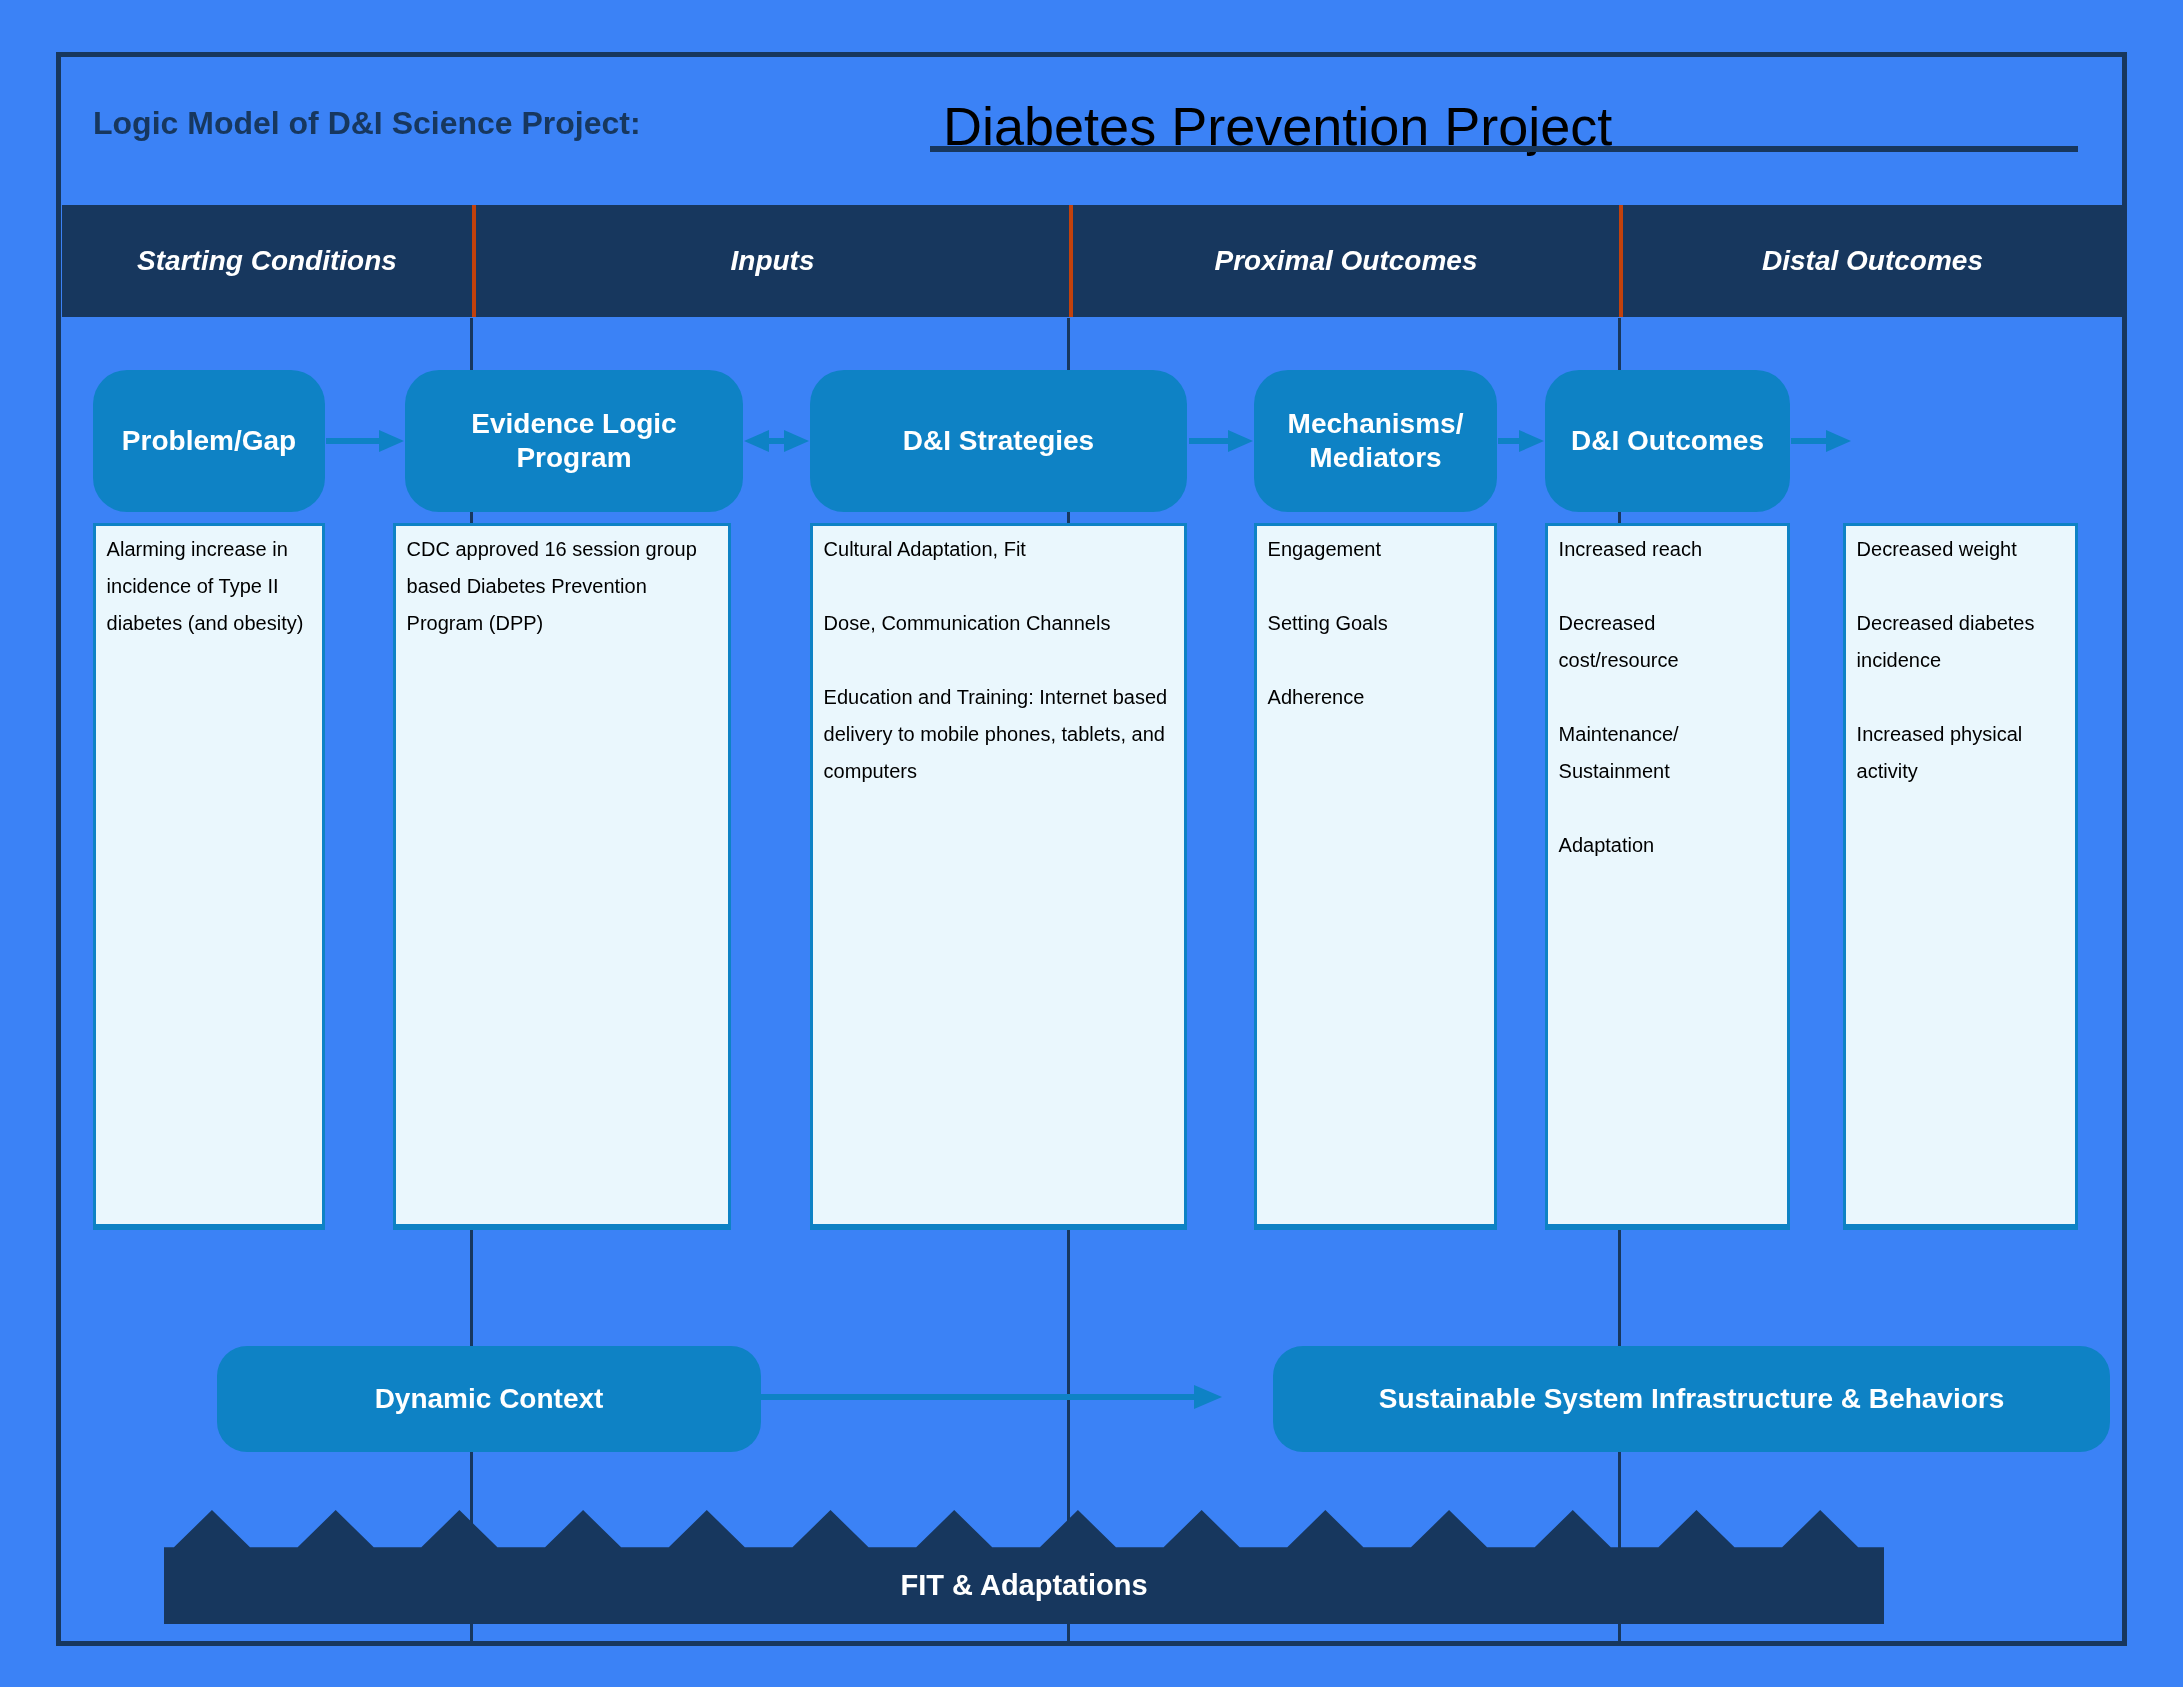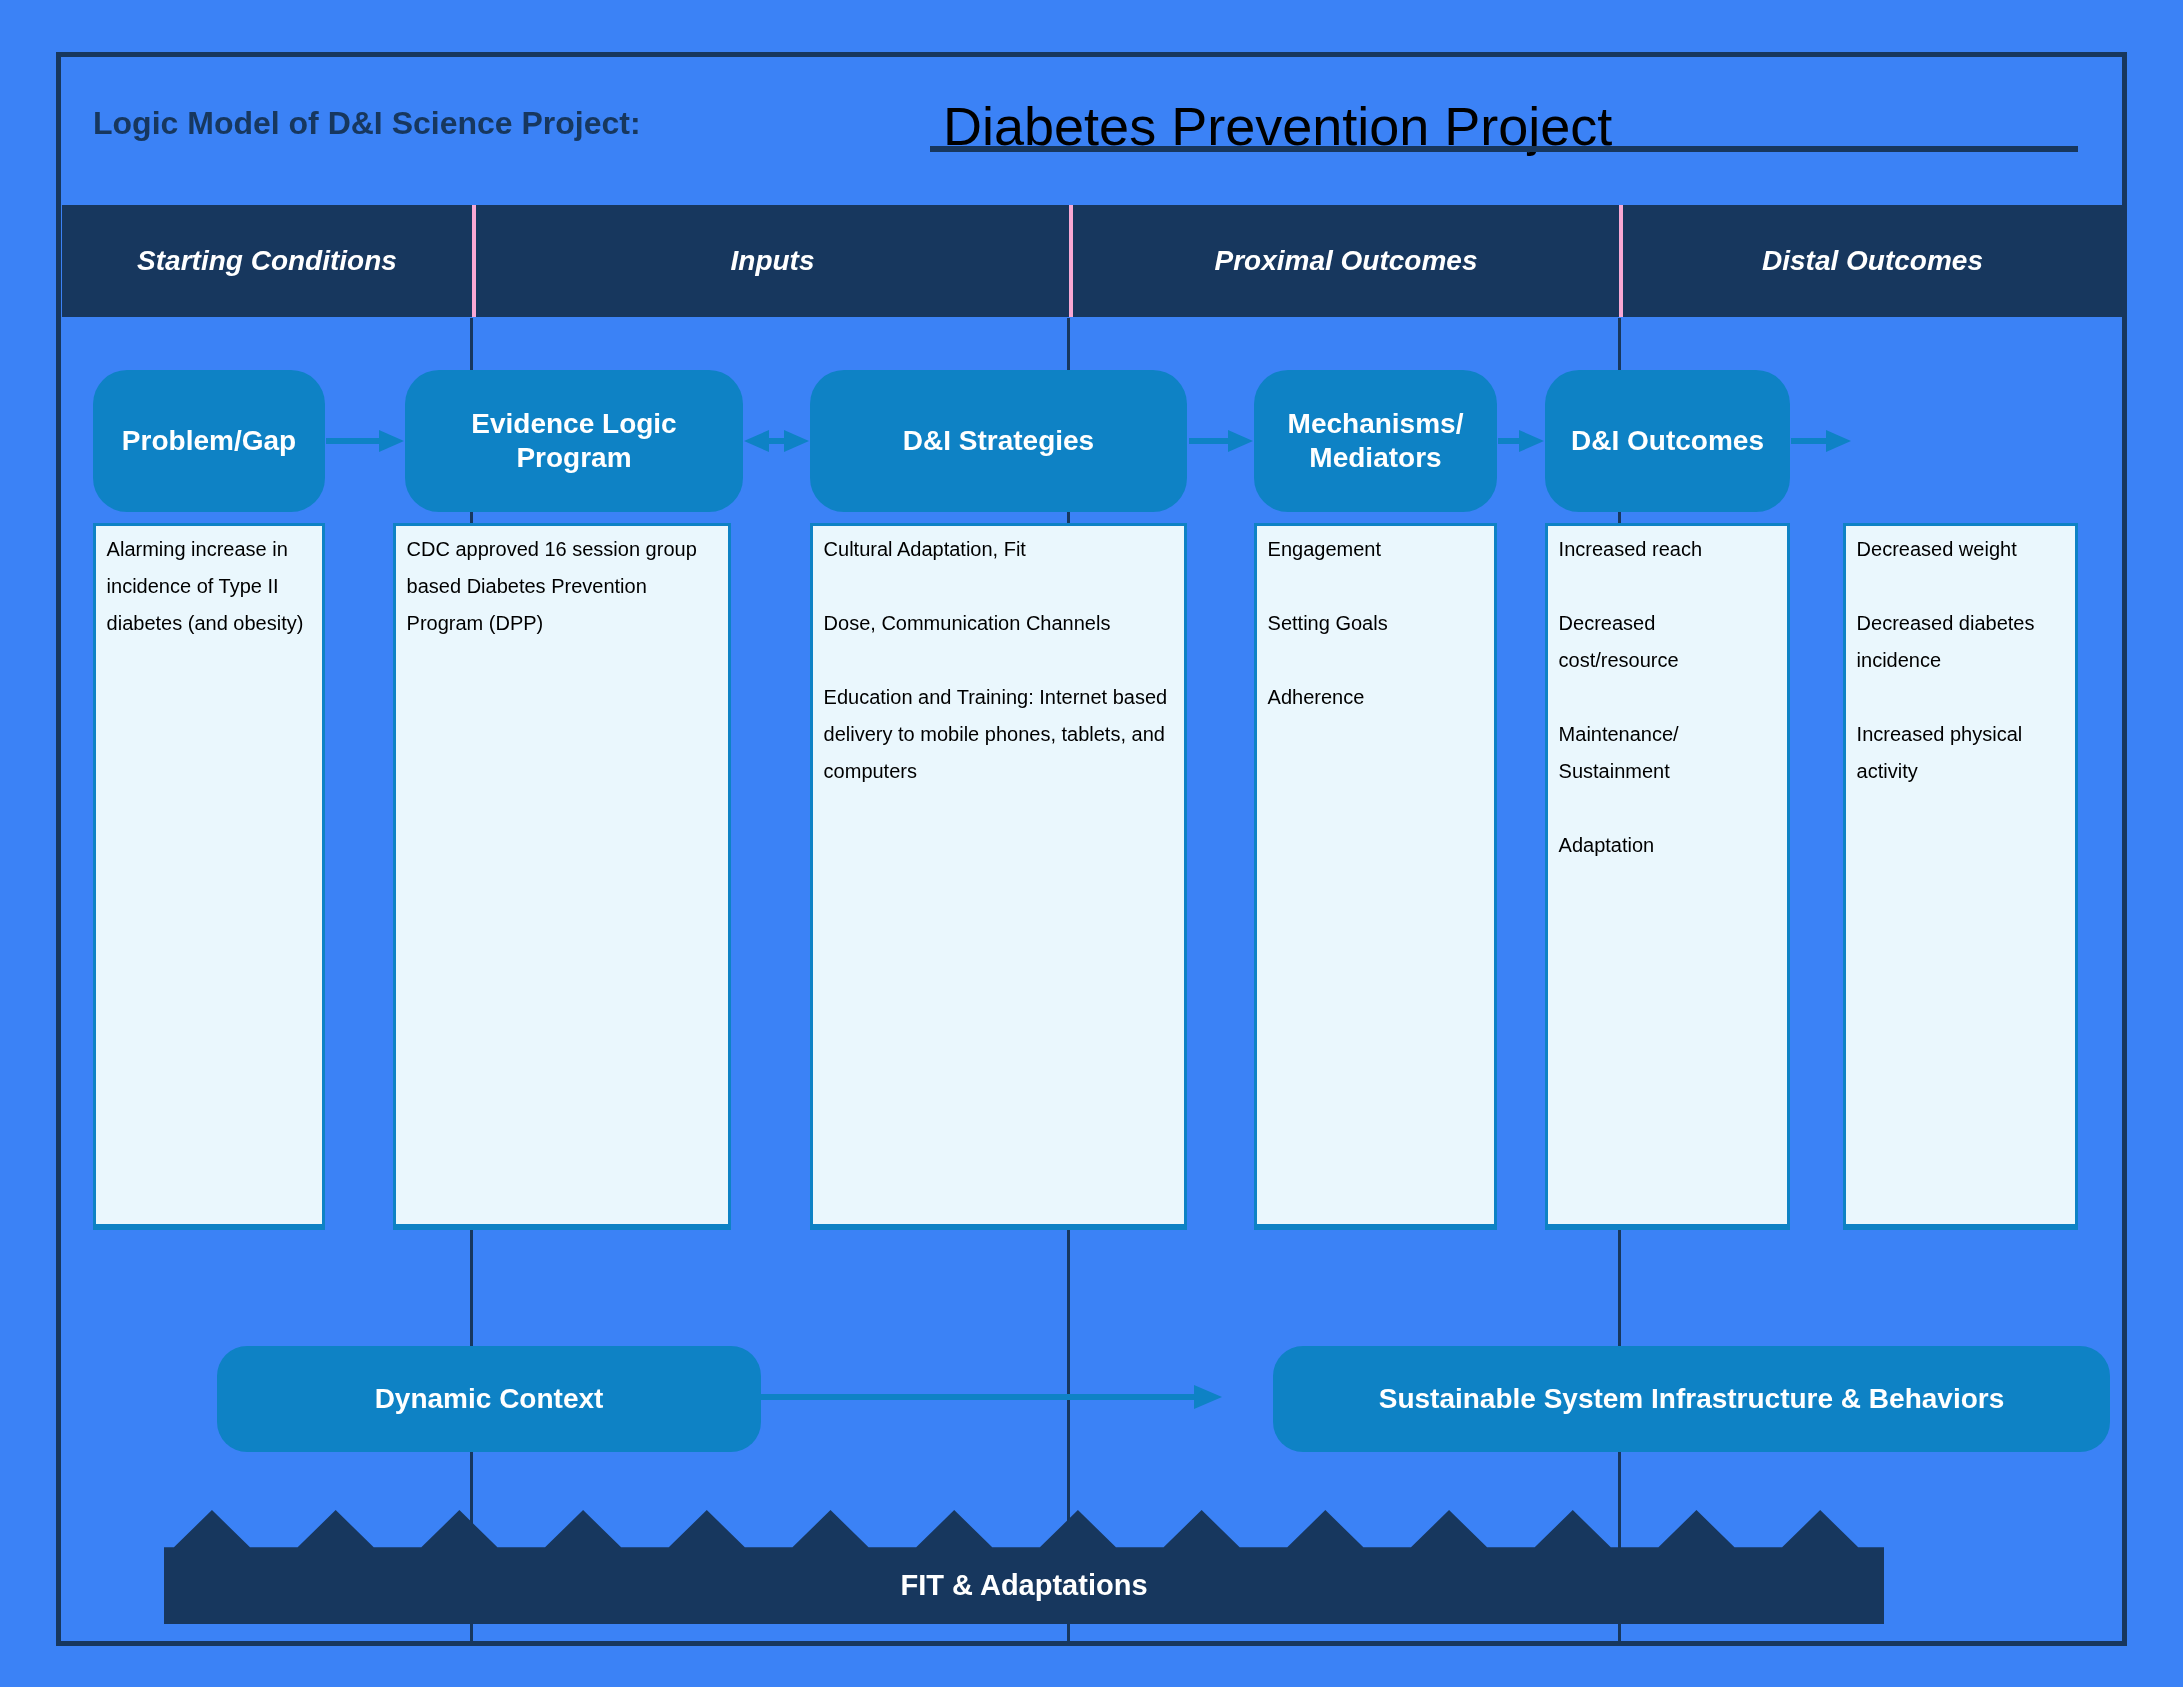--- a/index.html
+++ b/index.html
@@ -23,21 +23,21 @@
     position:absolute; left:930px; top:146px; width:1148px; height:6px; background:#17375E;
   }
   .header {
     position:absolute; left:62px; top:205px; width:2060px; height:112px;
     display:flex; background:#17375E; z-index:2;
   }
   .header-cell {
     display:flex; align-items:center; justify-content:center; box-sizing:border-box;
     color:#ffffff; font-weight:bold; font-size:28px; white-space:nowrap;font-style:italic;
   }
-  .header-cell.sep { border-left:4px solid #f9a8d4; }
+  .header-cell.sep { border-left:4px solid #c2410c; }
   .vline {
     position:absolute; top:318px; height:1325px; width:3.3px; background:#17375E; z-index:1;
   }
   .node {
     position:absolute; top:370px; height:142px; background:#0E82C5; border-radius:34px;
     color:#ffffff; font-weight:bold; font-size:28px; line-height:1.22;
     display:flex; align-items:center; justify-content:center; text-align:center;
     white-space:pre-line; z-index:3;
   }
   .panel {

